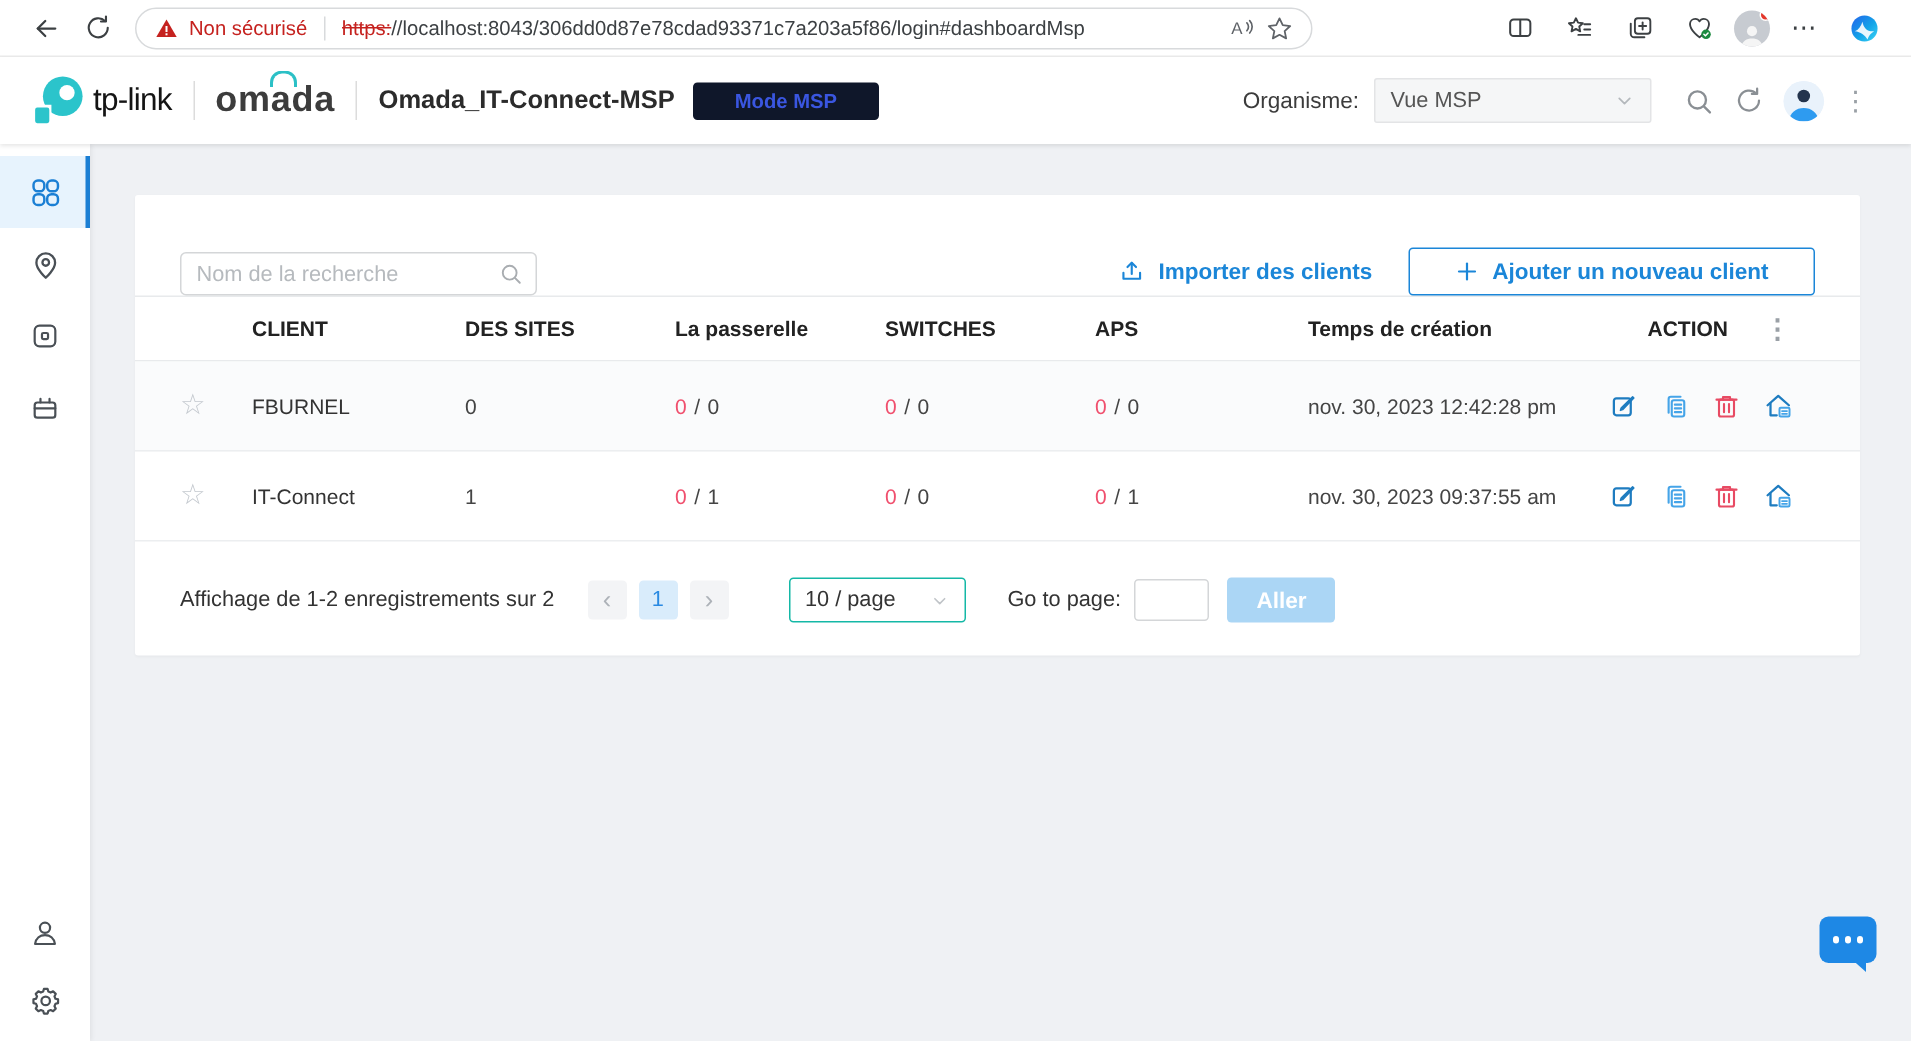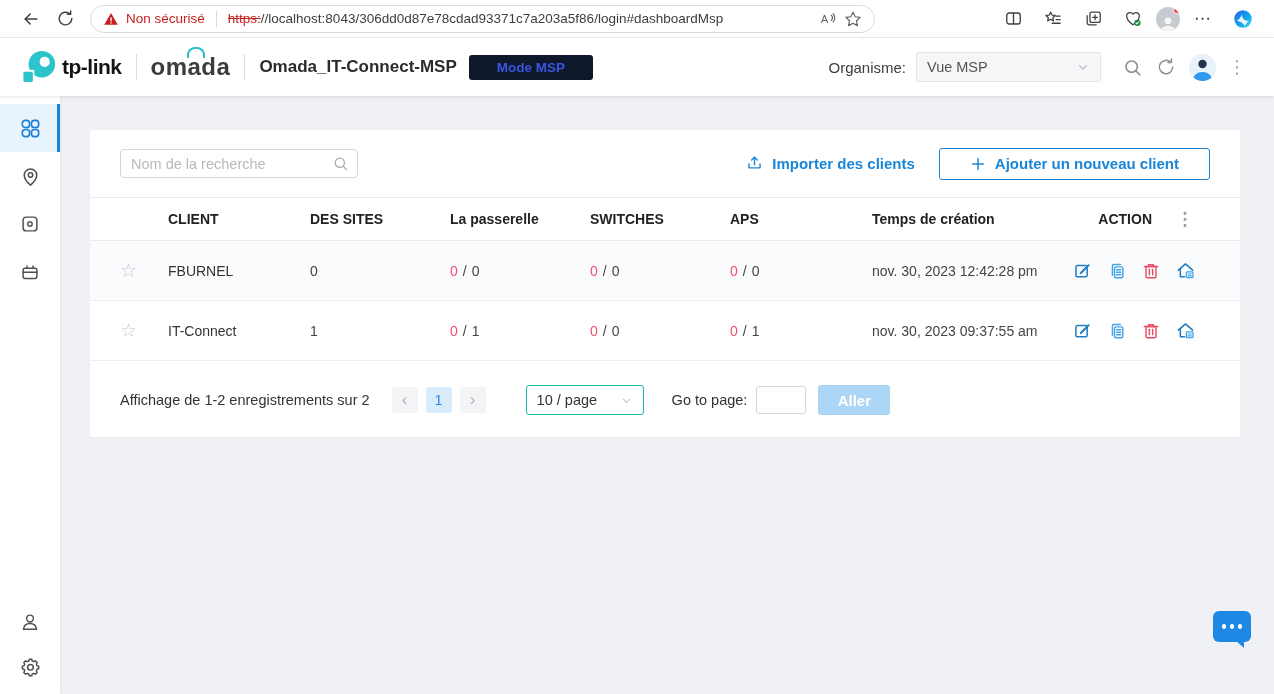--- a/index.html
+++ b/index.html
@@ -19,21 +19,21 @@
   .url-text .strike { color:#c5221f; text-decoration:line-through; }
   .pill-icon { color:#5f6368; display:flex; align-items:center; }
   .browser-right { margin-left:auto; display:flex; align-items:center; gap:6px; }
   .avatar-browser { width:24px; height:24px; border-radius:50%; background:#c7cbd1; position:relative; display:flex; align-items:flex-end; justify-content:center; overflow:hidden;}
   .avatar-browser .dot { position:absolute; right:-1px; top:-1px; width:8px; height:8px; border-radius:50%; background:#e5372b; border:1.5px solid #fff; }
   .menu-dots { font-size:17px; color:#3c4043; letter-spacing:1px; }
 
   
   .app-header { height:58px; background:#fff; display:flex; align-items:center; padding:0 22px;
     box-shadow:0 1px 3px rgba(0,0,0,.10); position:relative; z-index:5; }
-  .brand-text { font-size:21px; font-weight:700; color:#141414; letter-spacing:-0.5px; margin-left:6px; }
+  .brand-text { font-size:21px; font-weight:400; color:#141414; letter-spacing:-0.5px; margin-left:6px; }
   .hdr-div { width:1px; height:26px; background:#dcdcdc; margin:0 14px; }
   .omada-word { font-size:24px; font-weight:600; color:#3c3c3c; letter-spacing:0.5px; position:relative; }
   .arc-a { position:relative; }
   .arc-a::before { content:""; position:absolute; top:-6px; left:-1px; width:14px; height:9px;
     border:2.4px solid #2bc0c6; border-bottom:none; border-radius:8px 8px 0 0; }
   .app-title { font-size:17px; font-weight:700; color:#2b2b2b; }
   .mode-badge { margin-left:12px; font-size:13.5px; font-weight:700; color:#3a56e0;
     background:#0f172a; padding:5px 28px; border-radius:3px; }
   .hdr-right { margin-left:auto; display:flex; align-items:center; }
   .org-label { font-size:15px; color:#3c3c3c; margin-right:10px; }
@@ -55,21 +55,21 @@
   .side-item.active { color:#1b7fd4; background:#e7f3fd; }
   .side-item.active::after { content:""; position:absolute; right:0; top:0; bottom:0; width:3px; background:#1b7fd4; }
   .side-spacer { flex:1; }
   .side-bottom { padding-bottom:6px; }
 
   .content { flex:1; position:relative; }
   .card { position:absolute; left:30px; top:34px; width:1150px; height:307px; background:#fff;
     border-radius:2px; box-shadow:0 1px 2px rgba(0,0,0,.04); }
 
   
-  .card-toolbar { height:67px; display:flex; align-items:center; padding:0 30px; }
+  .card-toolbar { height:67px; display:flex; align-items:flex-end; padding:0 30px; }
   .search-wrap { position:relative; }
   .search-wrap input { width:238px; height:29px; border:1px solid #d4d6d8; border-radius:4px;
     padding:0 32px 0 10px; font-size:14.5px; color:#333; font-family:inherit; outline:none; }
   .search-wrap input::placeholder { color:#b6babe; }
   .search-wrap .sicon { position:absolute; right:9px; top:6px; color:#a9adb1; }
   .toolbar-actions { margin-left:auto; display:flex; align-items:center; }
   .import-link { display:flex; align-items:center; gap:8px; color:#1b86d8; font-size:15px; font-weight:700;
     cursor:pointer; margin-right:24px; }
   .add-btn { height:32px; border:1px solid #1b86d8; border-radius:3px; background:#fff; color:#1b86d8;
     font-size:15px; font-weight:700; font-family:inherit; display:flex; align-items:center; gap:9px;

